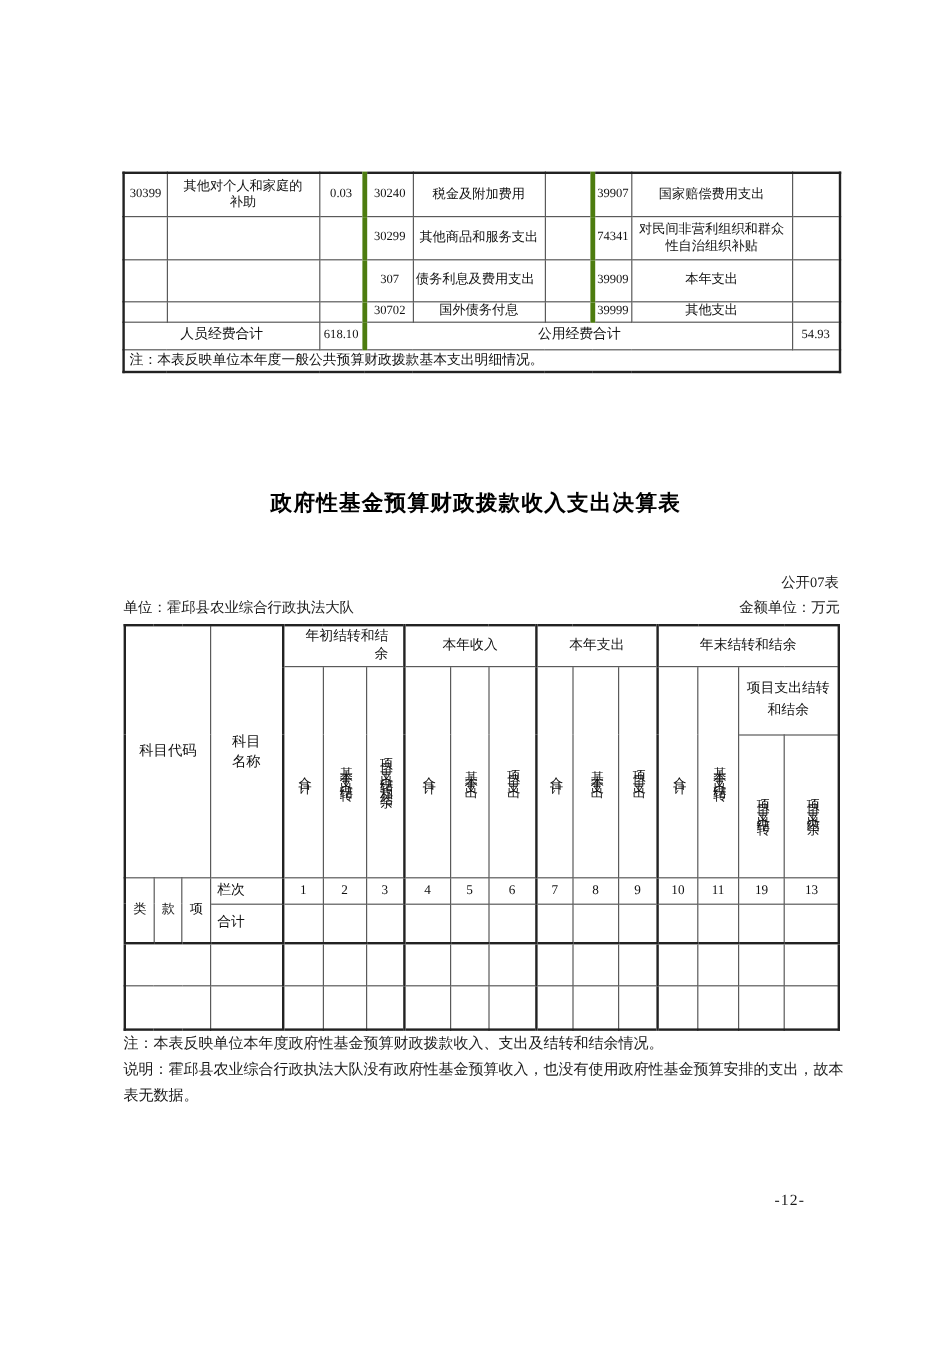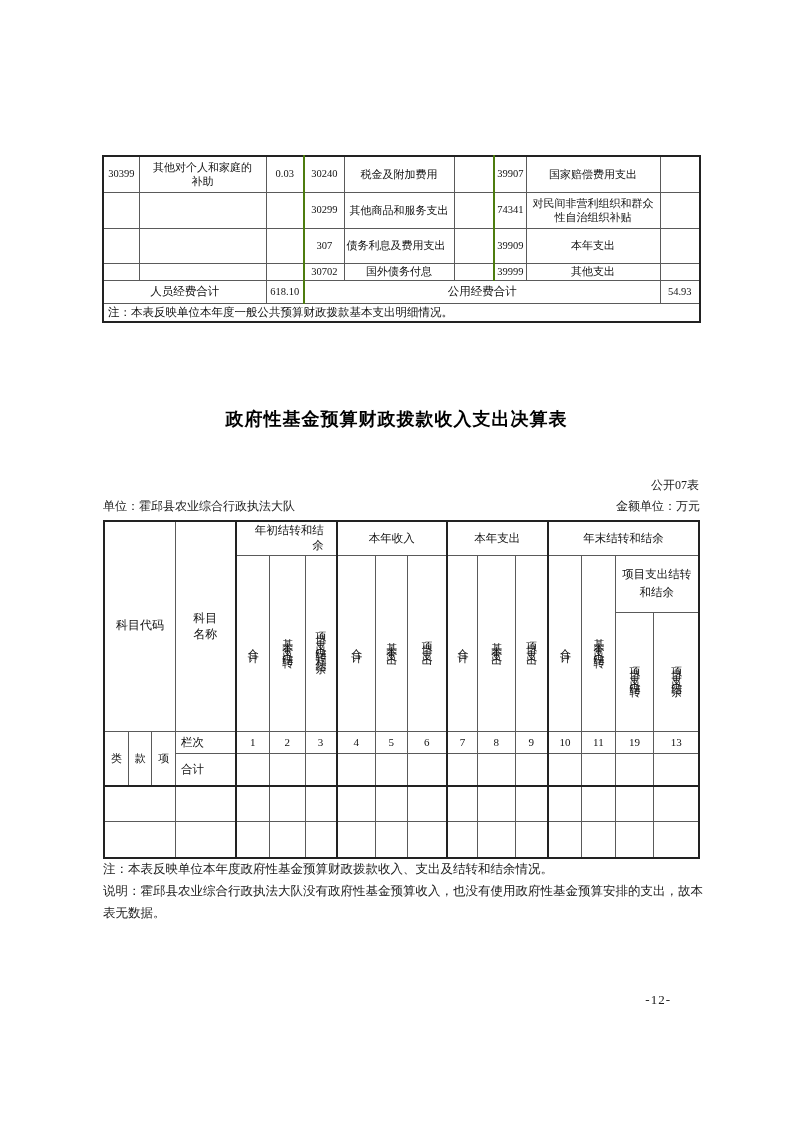--- a/index.html
+++ b/index.html
@@ -8,26 +8,26 @@
     font-family:"Liberation Serif","DejaVu Serif",serif;
     color:#1a1a1a;
   }
   .page{position:relative;width:793px;height:1122px;background:#fff;overflow:hidden;}
 
   table{border-collapse:collapse;table-layout:fixed;}
   td{border:1px solid #5a5a5a;padding:0 2px;overflow:hidden;
      font-size:11px;line-height:1.3;vertical-align:middle;color:#111;}
 
   
-  .t1{position:absolute;left:102px;top:155px;width:597px;border:2px solid #222;}
+  .t1{position:absolute;left:102px;top:143px;width:597px;border:2px solid #222;}
   .t1 td.code{text-align:center;font-size:10.5px;padding:0 1px;}
   .t1 td.name{text-align:center;font-size:11px;}
   .t1 td.namepad{padding:0 13px;}
   .t1 td.amt{text-align:center;font-size:10.5px;padding:0 1px;}
-  .t1 td.bl2{border-left:2px solid #4d7c0f;}
+  .t1 td.bl2{border-left:4px solid #4d7c0f;}
   .t1 tr.r0{height:36px}.t1 tr.r1{height:36px}.t1 tr.r2{height:35px}
   .t1 tr.r3{height:18px}.t1 tr.r4{height:17px}.t1 tr.r5{height:23px}.t1 tr.r6{height:19px}
   .t1 td.totlbl{text-align:center;font-size:11.5px;}
   .t1 td.note1{text-align:left;font-size:11.5px;padding:0 4px;}
 
   
   .sec-title{position:absolute;left:0;top:407px;width:793px;text-align:center;
     font-family:"Liberation Sans","DejaVu Sans",sans-serif;font-weight:bold;
     font-size:18px;letter-spacing:1px;color:#000;}
   .form-label{position:absolute;top:477px;right:94px;font-size:12px;}

